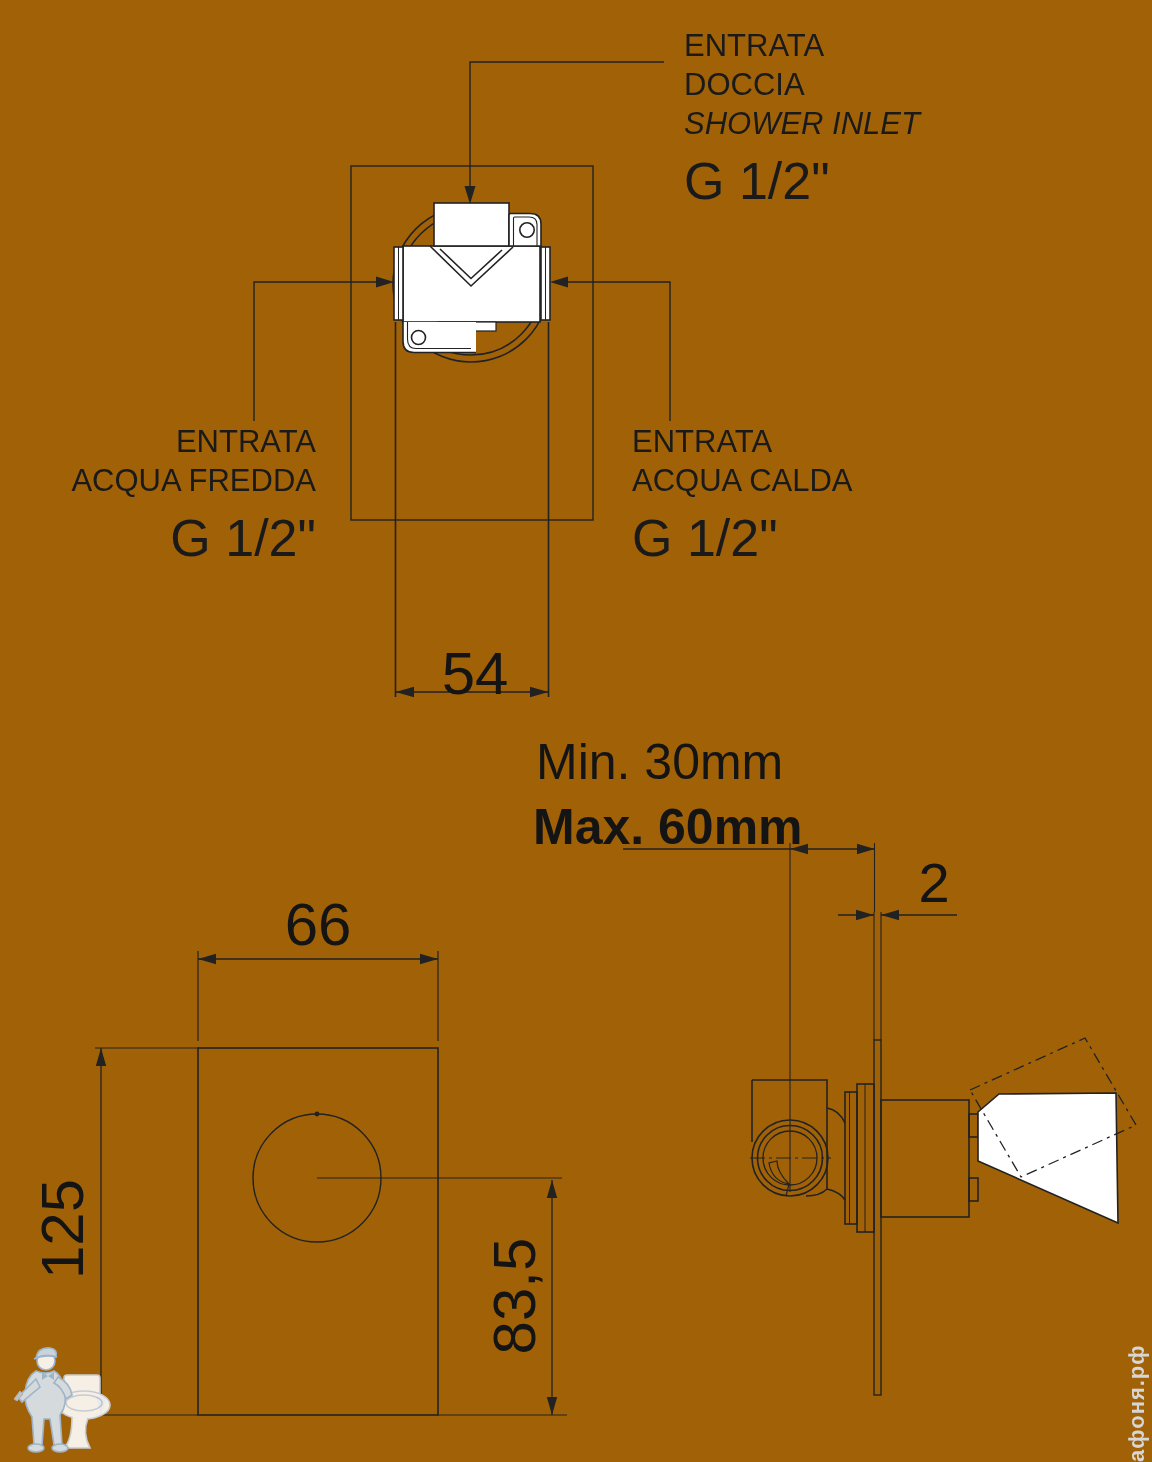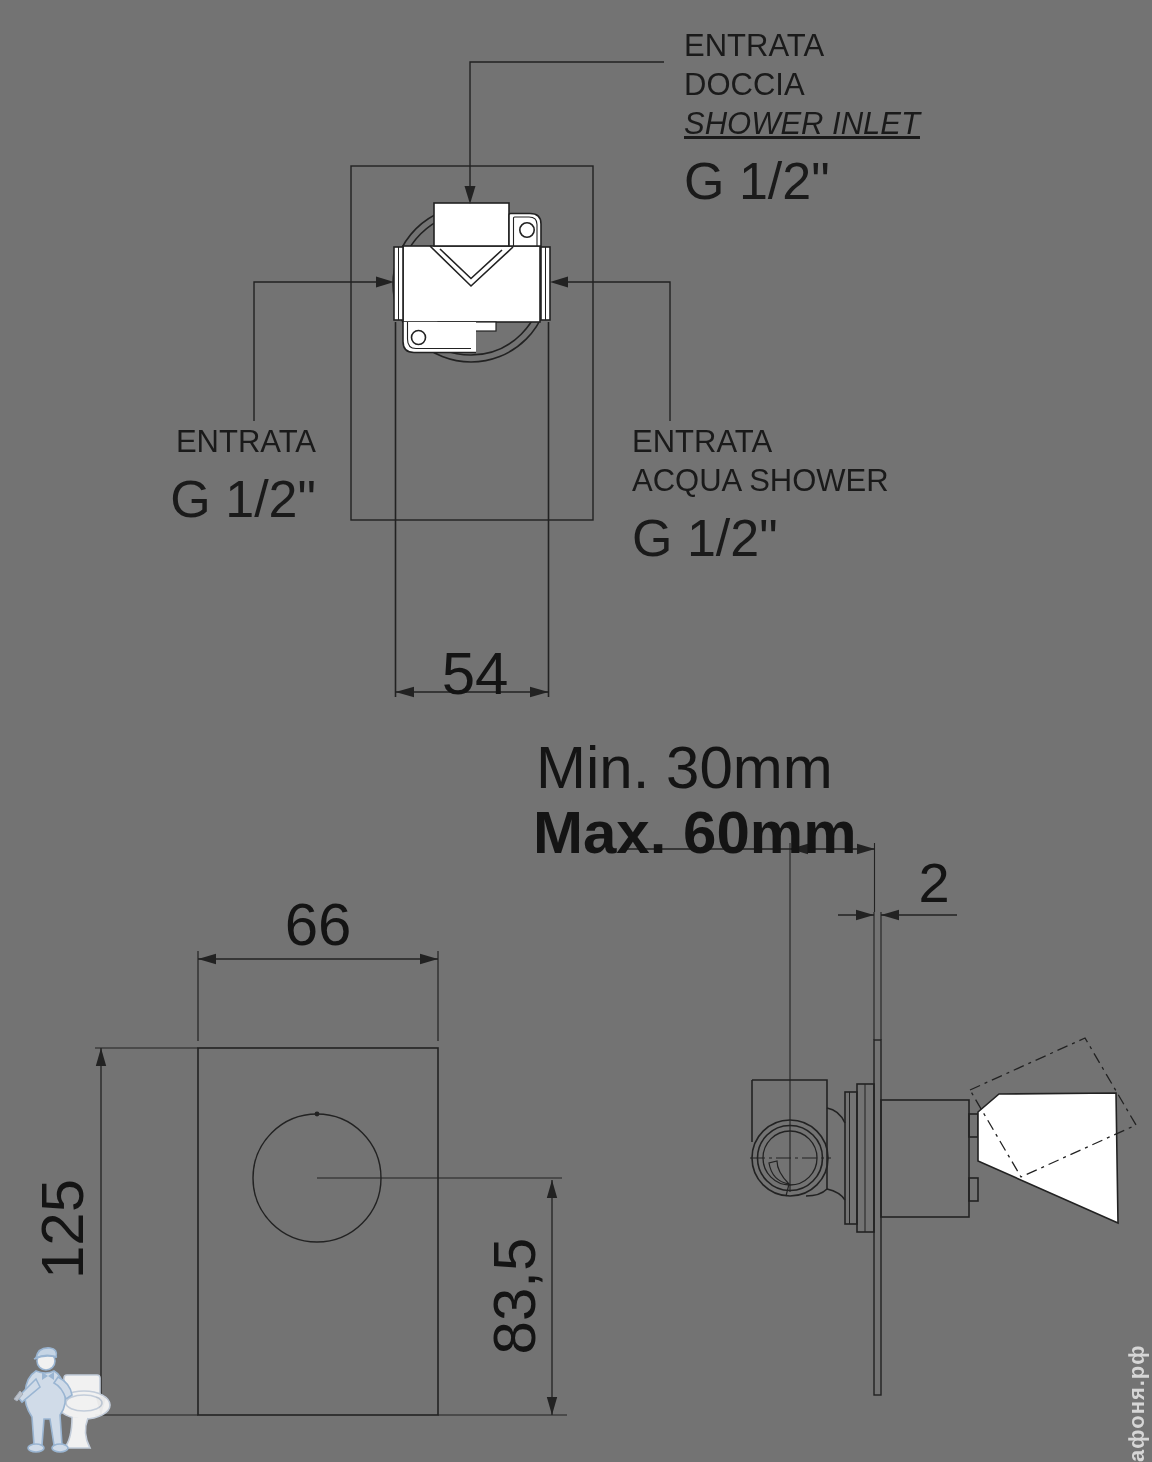--- a/index.html
+++ b/index.html
@@ -1,26 +1,26 @@
 <!DOCTYPE html>
 <html><head>
 <meta charset="utf-8">
 <style>
   html,body{margin:0;padding:0;background:#ffffff;}
-  #canvas{position:relative;width:1152px;height:1462px;background:#737373;overflow:hidden;
+  #canvas{position:relative;width:1152px;height:1462px;background:#a16207;overflow:hidden;
           font-family:"Liberation Sans",sans-serif;color:#1a1a1a;}
   svg{position:absolute;left:0;top:0;}
   .label-block{position:absolute;font-size:31px;line-height:39px;white-space:nowrap;color:#1a1a1a;}
-  .label-block .it{font-style:italic;text-decoration:underline;}
+  .label-block .it{font-style:italic;}
   .label-block .thread{font-size:52px;line-height:54px;margin-top:11px;font-style:normal;}
   .ra{text-align:right;}
   .dim{position:absolute;font-size:60px;color:#141414;white-space:nowrap;
        transform:translate(-50%,-50%);}
   .dim.rot{transform:translate(-50%,-50%) rotate(-90deg);}
-  .mm{position:absolute;font-size:60px;color:#141414;white-space:nowrap;}
+  .mm{position:absolute;font-size:50px;color:#141414;white-space:nowrap;}
   .dim2{position:absolute;font-size:56px;color:#141414;transform:translate(-50%,-50%);}
   #site-wm{position:absolute;left:1124px;top:1462px;transform-origin:0 0;
            transform:rotate(-90deg);font-size:22px;font-weight:bold;letter-spacing:1px;
            color:#d6d6d6;white-space:nowrap;}
 </style>
 </head>
 <body>
 
 <div id="canvas">
 
@@ -181,26 +181,27 @@
 
 <div class="label-block" style="left:684px;top:26px;">
   <div>ENTRATA</div>
   <div>DOCCIA</div>
   <div class="it">SHOWER INLET</div>
   <div class="thread">G 1/2"</div>
 </div>
 
 <div class="label-block ra" style="left:46px;top:422px;width:270px;">
   <div>ENTRATA</div>
+  <div>ACQUA FREDDA</div>
   <div class="thread">G 1/2"</div>
 </div>
 
 <div class="label-block" style="left:632px;top:422px;">
   <div>ENTRATA</div>
-  <div>ACQUA SHOWER</div>
+  <div>ACQUA CALDA</div>
   <div class="thread">G 1/2"</div>
 </div>
 
 <div class="dim" style="left:475px;top:661px;margin-top:12px;">54</div>
 <div class="dim" style="left:318px;top:924px;">66</div>
 <div class="dim rot" style="left:62px;top:1229px;">125</div>
 <div class="dim rot" style="left:514px;top:1296px;">83,5</div>
 <div class="mm" style="left:536px;top:733px;">Min. 30mm</div>
 <div class="mm" style="left:533px;top:798px;font-weight:bold;">Max. 60mm</div>
 <div class="dim2" style="left:934px;top:882px;">2</div>

